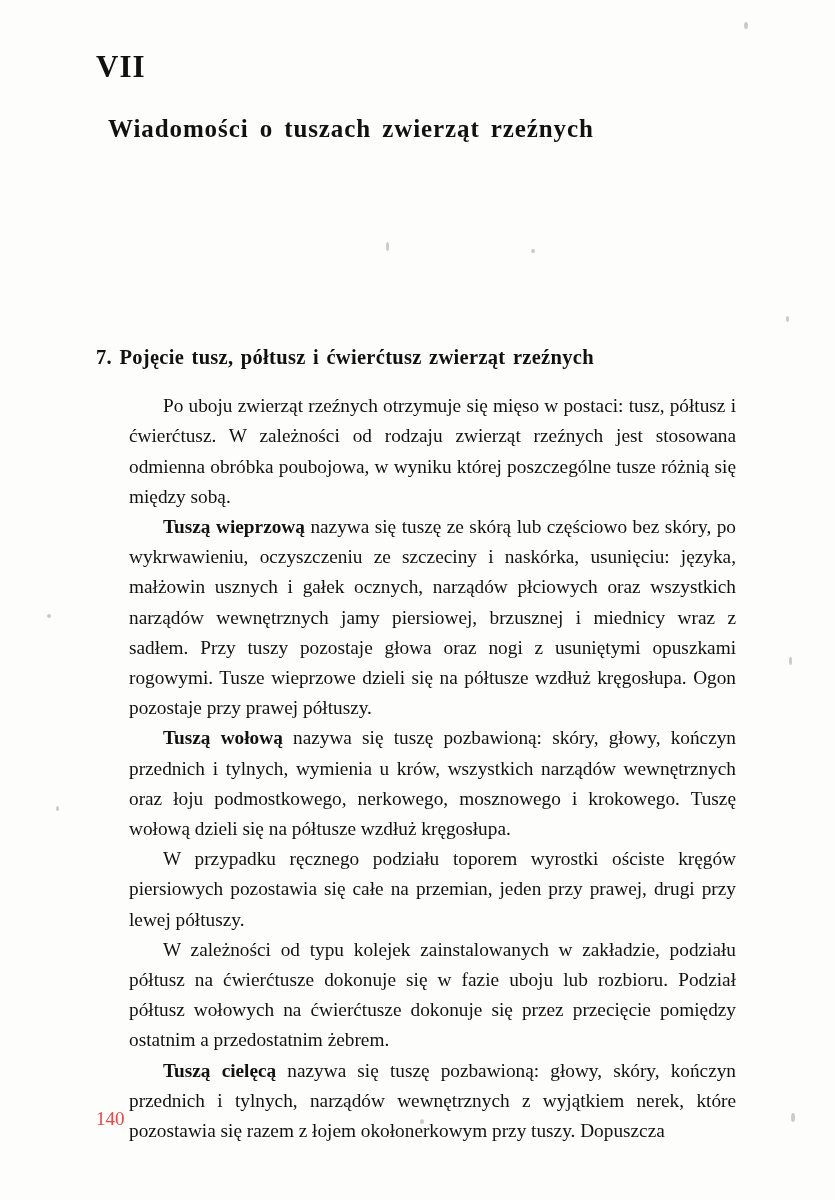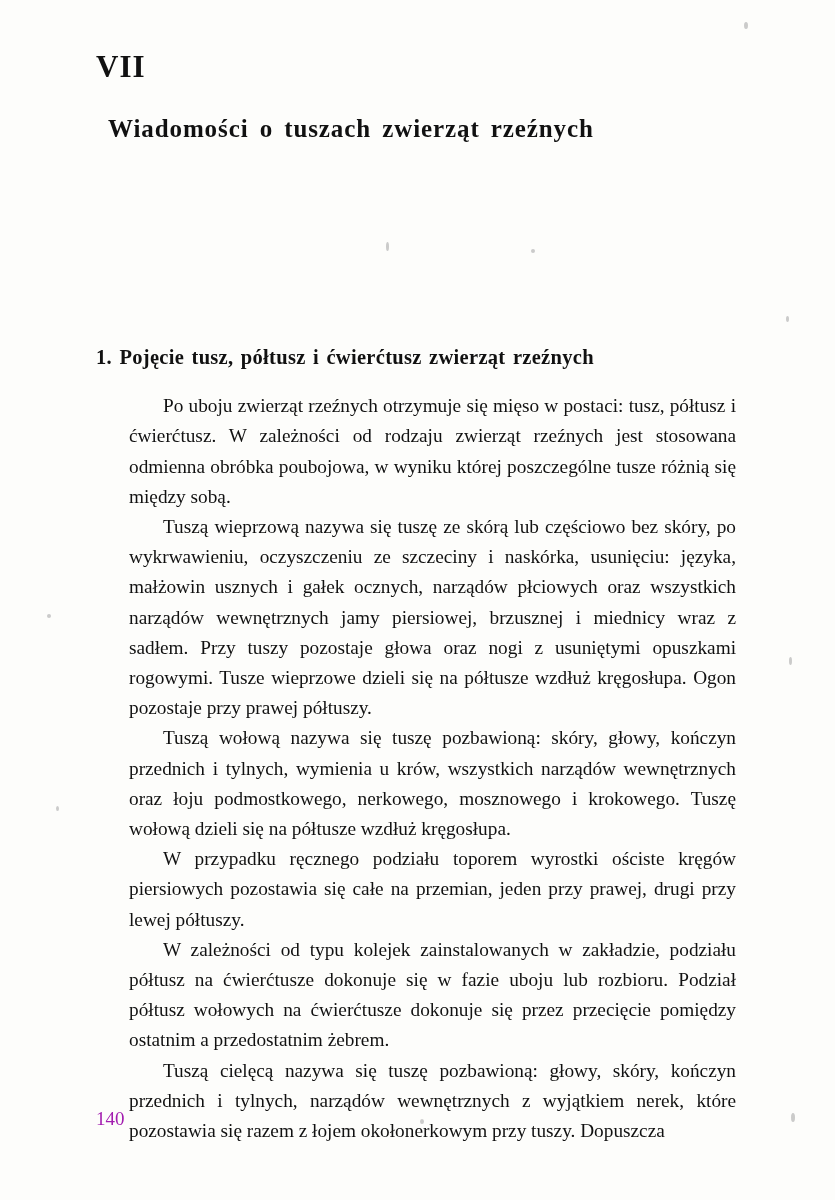--- a/index.html
+++ b/index.html
@@ -57,29 +57,29 @@
     line-height: 30.2px;
     text-align: justify;
     text-justify: inter-word;
     margin-left: 33px;
   }
   .body-text p {
     margin: 0;
     text-indent: 34px;
   }
   .lead {
-    font-weight: normal;
+    font-weight: bold;
   }
   .page-number {
     position: absolute;
     left: 96px;
     top: 1108px;
     font-size: 19px;
     font-family: "Liberation Serif", "DejaVu Serif", serif;
-    color: #a21caf;
+    color: #ef4444;
   }
   .watermark {
     position: absolute;
     left: 112px;
     top: 1098px;
     width: 700px;
     font-family: "Liberation Sans", sans-serif;
     font-weight: bold;
     font-size: 60px;
     letter-spacing: -1px;
@@ -110,21 +110,21 @@
   <div class="speck" style="left:56px;top:806px;width:3px;height:5px;"></div>
   <div class="speck" style="left:791px;top:1113px;width:4px;height:9px;"></div>
   <div class="speck" style="left:420px;top:1119px;width:4px;height:5px;"></div>
 
   <div class="content">
 
     <h1 class="chapter-number">VII</h1>
 
     <h2 class="chapter-title">Wiadomości o tuszach zwierząt rzeźnych</h2>
 
-    <h3 class="section-title">1. Pojęcie tusz, półtusz i ćwierćtusz zwierząt rzeźnych</h3>
+    <h3 class="section-title">7. Pojęcie tusz, półtusz i ćwierćtusz zwierząt rzeźnych</h3>
 
     <div class="body-text">
       <p>
         <span class="lead"></span><span>Po uboju zwierząt rzeźnych otrzymuje się mięso w postaci: tusz, półtusz i ćwierćtusz. W zależności od rodzaju zwierząt rzeźnych jest stosowana odmienna obróbka poubojowa, w wyniku której poszczególne tusze różnią się między sobą.</span>
       </p>
       <p>
         <span class="lead">Tuszą wieprzową</span><span> nazywa się tuszę ze skórą lub częściowo bez skóry, po wykrwawieniu, oczyszczeniu ze szczeciny i naskórka, usunięciu: języka, małżowin usznych i gałek ocznych, narządów płciowych oraz wszystkich narządów wewnętrznych jamy piersiowej, brzusznej i miednicy wraz z sadłem. Przy tuszy pozostaje głowa oraz nogi z usuniętymi opuszkami rogowymi. Tusze wieprzowe dzieli się na półtusze wzdłuż kręgosłupa. Ogon pozostaje przy prawej półtuszy.</span>
       </p>
       <p>
         <span class="lead">Tuszą wołową</span><span> nazywa się tuszę pozbawioną: skóry, głowy, kończyn przednich i tylnych, wymienia u krów, wszystkich narządów wewnętrznych oraz łoju podmostkowego, nerkowego, mosznowego i krokowego. Tuszę wołową dzieli się na półtusze wzdłuż kręgosłupa.</span>

